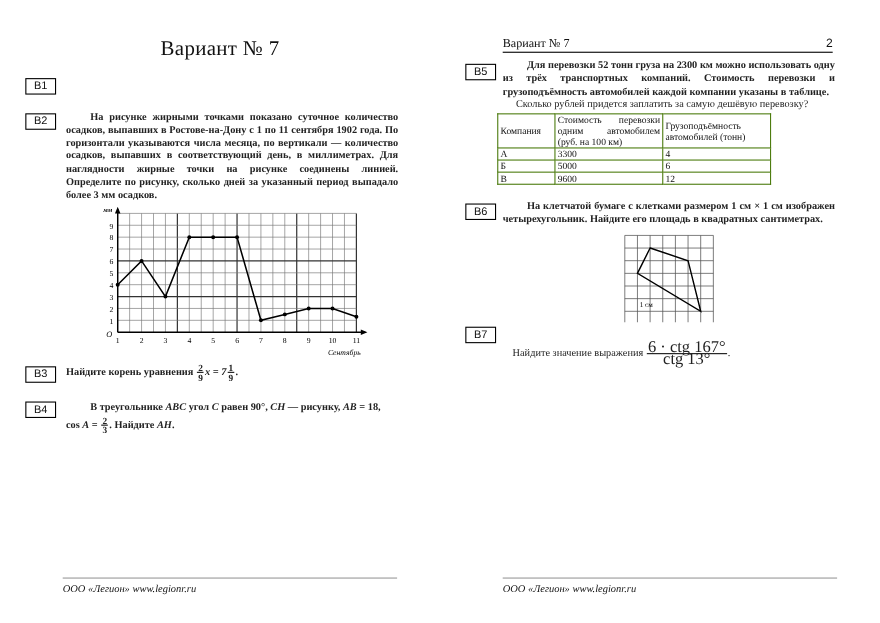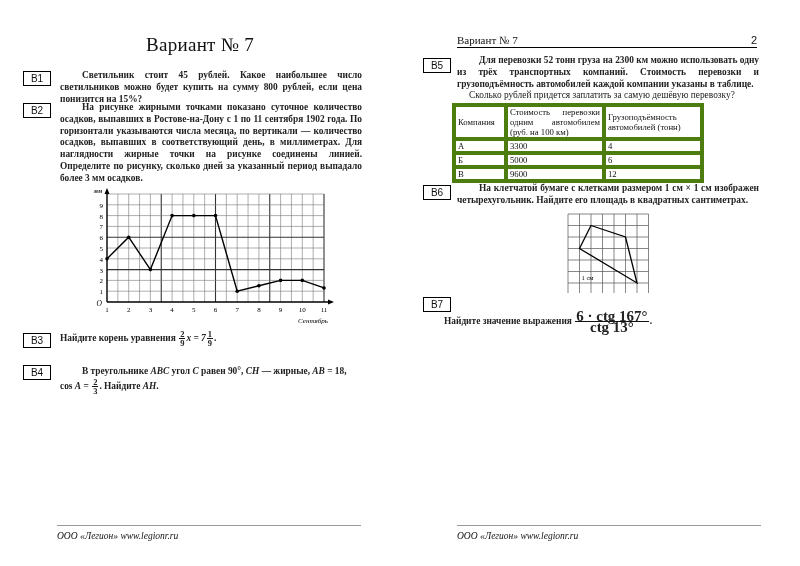--- a/index.html
+++ b/index.html
@@ -13,32 +13,31 @@
   .tag { position: absolute; left: 23px; width: 28px; height: 15px; border: 1.3px solid #000; font-family: "Liberation Sans", sans-serif; font-size: 10px; text-align: center; line-height: 13px; }
   .para { position: absolute; left: 60px; width: 302px; font-size: 9.4px; line-height: 11.8px; text-align: justify; font-weight: bold; color: #222; }
   .para .ind { display: inline-block; width: 22px; }
   .frac { display: inline-block; vertical-align: middle; text-align: center; font-size: 8.5px; line-height: 8px; margin: 0 1px; }
   .frac span { display: block; }
   .frac .num { border-bottom: 0.8px solid #111; padding: 0 1px; }
   i.m { font-style: italic; }
   .footer { position: absolute; top: 525px; height: 1px; background: #999; }
   .footer-text { position: absolute; top: 531px; font-size: 9.5px; font-style: italic; }
   table.dt { position: absolute; left: 452px; top: 103px; border-collapse: collapse; font-size: 8.7px; font-family: "Liberation Serif", serif; }
-  table.dt td { border: 4px solid #4d7c0f; padding: 0 2px; vertical-align: middle; line-height: 10px; }
+  table.dt td { border: 1px solid #4d7c0f; padding: 0 2px; vertical-align: middle; line-height: 10px; }
   table.dt { border: 1.5px solid #000; }
   svg text { font-family: "Liberation Serif", serif; }
 </style>
 </head>
 <body>
 
 <div class="page left">
   <div class="title">Вариант № 7</div>
 
   <div class="tag" style="top:71px;">B1</div>
-  <div class="para" style="top:70px;"><span class="ind"></span><span>Светильник стоит 45 рублей. Какое наибольшее число светильников можно будет купить на сумму 800 рублей, если цена понизится на 15%?</span></div>
 
   <div class="tag" style="top:103px;">B2</div>
   <div class="para" style="top:102px;"><span class="ind"></span><span>На рисунке жирными точками показано суточное количество осадков, выпавших в Ростове-на-Дону с 1 по 11 сентября 1902 года. По горизонтали указываются числа месяца, по вертикали — количество осадков, выпавших в соответствующий день, в миллиметрах. Для наглядности жирные точки на рисунке соединены линией. Определите по рисунку, сколько дней за указанный период выпадало более 3 мм осадков.</span></div>
 
   <svg id="chart" style="position:absolute;left:88px;top:186px;" width="250" height="150" viewBox="0 0 250 150">
       <line x1="19" y1="8" x2="19" y2="116" stroke="#777" stroke-width="0.6"></line>
       <line x1="29.85" y1="8" x2="29.85" y2="116" stroke="#777" stroke-width="0.6"></line>
       <line x1="40.7" y1="8" x2="40.7" y2="116" stroke="#777" stroke-width="0.6"></line>
       <line x1="51.55" y1="8" x2="51.55" y2="116" stroke="#777" stroke-width="0.6"></line>
       <line x1="62.4" y1="8" x2="62.4" y2="116" stroke="#777" stroke-width="0.6"></line>
@@ -116,21 +115,21 @@
   </div>
 
   <div class="tag" style="top:365px;">B4</div>
   <div class="para" style="top:364px; line-height:14px;">
     <span class="ind"></span><span>В треугольнике</span>
     <i class="m">ABC</i>
     <span>угол</span>
     <i class="m">C</i>
     <span>равен 90°,</span>
     <i class="m">CH</i>
-    <span>— жирные,</span>
+    <span>— рисунку,</span>
     <i class="m">AB</i>
     <span>= 18,</span><br>
     <span>cos</span>
     <i class="m">A</i>
     <span>=</span>
     <span class="frac"><span class="num">2</span><span>3</span></span><span>. Найдите</span>
     <i class="m">AH</i><span>.</span>
   </div>
 
   <div class="footer" style="left:57px; width:304px;"></div>
@@ -189,19 +188,19 @@
     <line x1="6" y1="35.5" x2="86.5" y2="35.5" stroke="#555" stroke-width="0.7"></line>
     <line x1="6" y1="47" x2="86.5" y2="47" stroke="#555" stroke-width="0.7"></line>
     <line x1="6" y1="58.5" x2="86.5" y2="58.5" stroke="#555" stroke-width="0.7"></line>
     <line x1="6" y1="70" x2="86.5" y2="70" stroke="#555" stroke-width="0.7"></line>
     <line x1="6" y1="81.5" x2="86.5" y2="81.5" stroke="#555" stroke-width="0.7"></line>
     <polygon points="29,12.5 63.5,24 75,70 17.5,35.5" fill="none" stroke="#000" stroke-width="1.3"></polygon>
     <text x="19.5" y="66.5" font-size="6.5">1 см</text>
   </svg>
 
 <div class="tag" style="left:423px; top:297px;">B7</div>
-<div class="para" style="left:444px; width:300px; top:311px; font-weight:bold;">
+<div class="para" style="left:466px; width:300px; top:311px; font-weight:normal;">
   <span>Найдите значение выражения</span>
   <span class="frac" style="font-size:15px; line-height:10px;"><span class="num">6 · ctg 167°</span><span>ctg 13°</span></span><span>.</span>
 </div>
 
 <div class="footer" style="left:457px; width:304px;"></div>
 <div class="footer-text" style="left:457px; width:304px;">ООО «Легион»   www.legionr.ru</div>
 
 </body></html>

